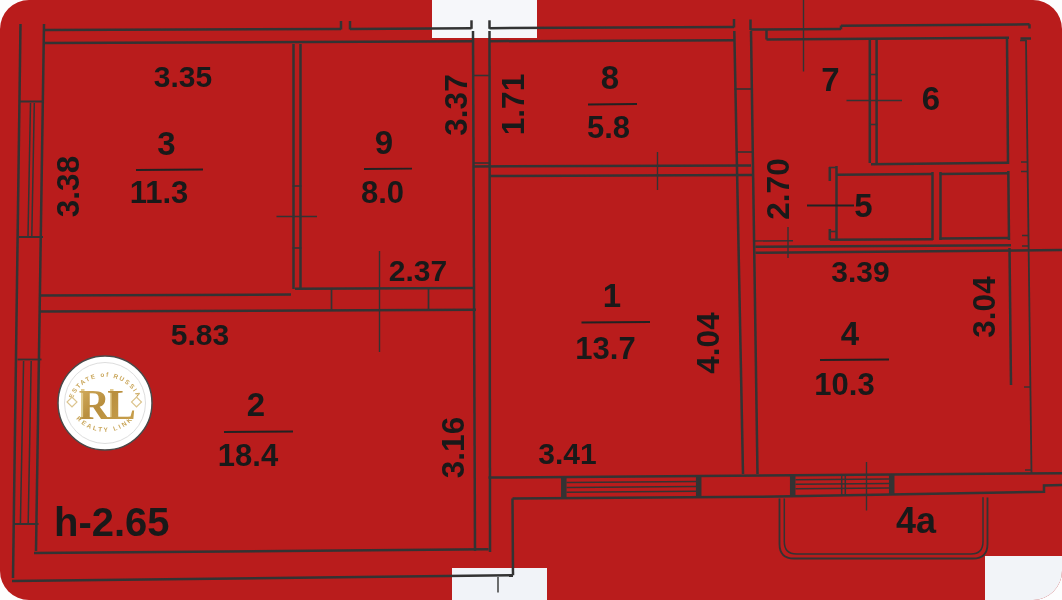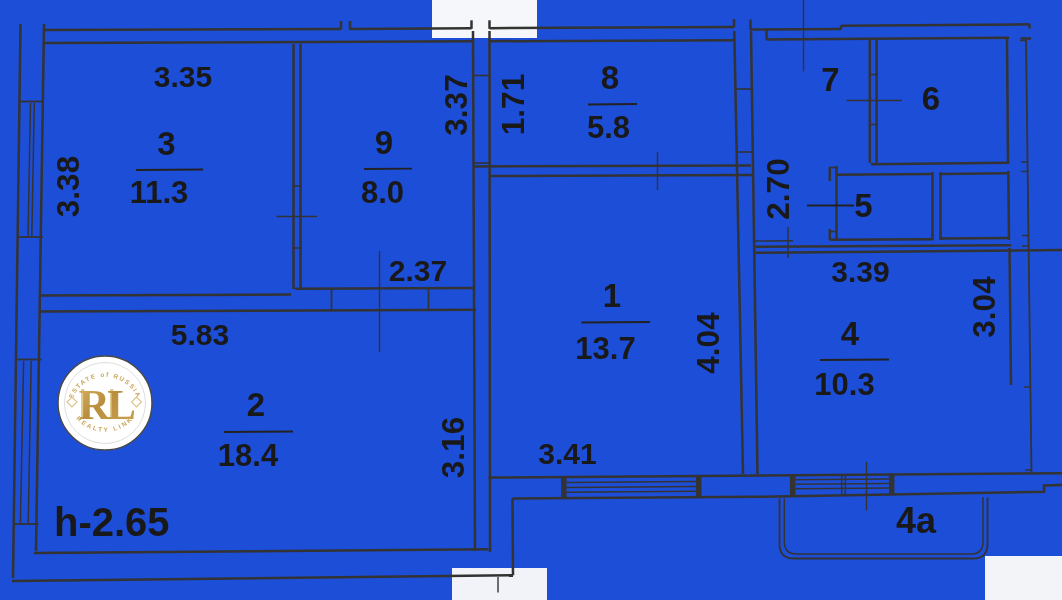--- a/index.html
+++ b/index.html
@@ -1,16 +1,16 @@
 <!DOCTYPE html>
 <html><head>
 <meta charset="utf-8">
 <style>
   html,body{margin:0;padding:0;background:#fdfdfe;}
-  #plan{width:1062px;height:600px;position:relative;overflow:hidden;background:#1d4ed8;}
+  #plan{width:1062px;height:600px;position:relative;overflow:hidden;background:#b91c1c;border-radius:29px;}
   svg text{font-family:"Liberation Sans",sans-serif;font-weight:bold;fill:#191919;}
 </style>
 </head>
 <body>
 <div id="plan">
 <svg width="1062" height="600" viewBox="0 0 1062 600" fill="none" stroke-linecap="butt">
 <defs>
 <linearGradient id="gold" x1="0" y1="0" x2="1" y2="1">
 <stop offset="0" stop-color="#d9b465"></stop>
 <stop offset="0.45" stop-color="#b98f3e"></stop>

